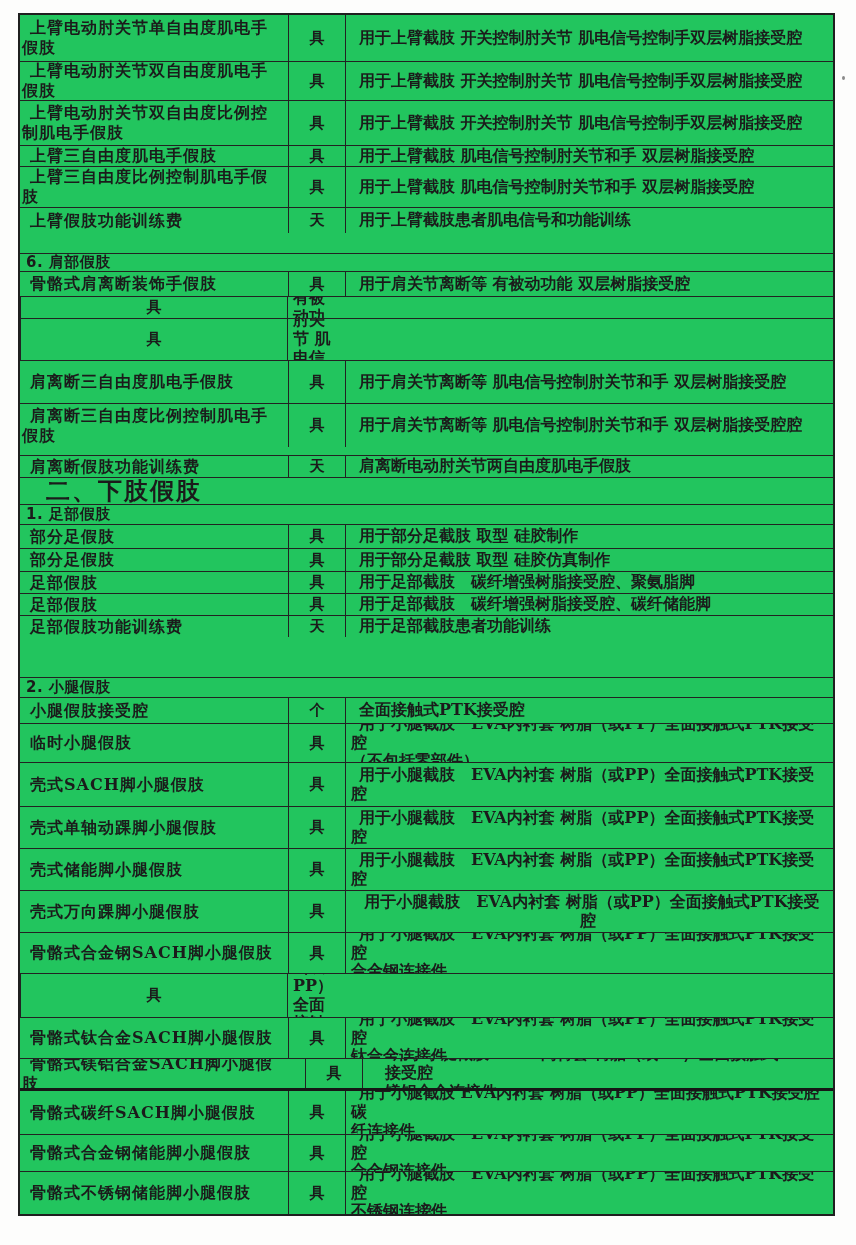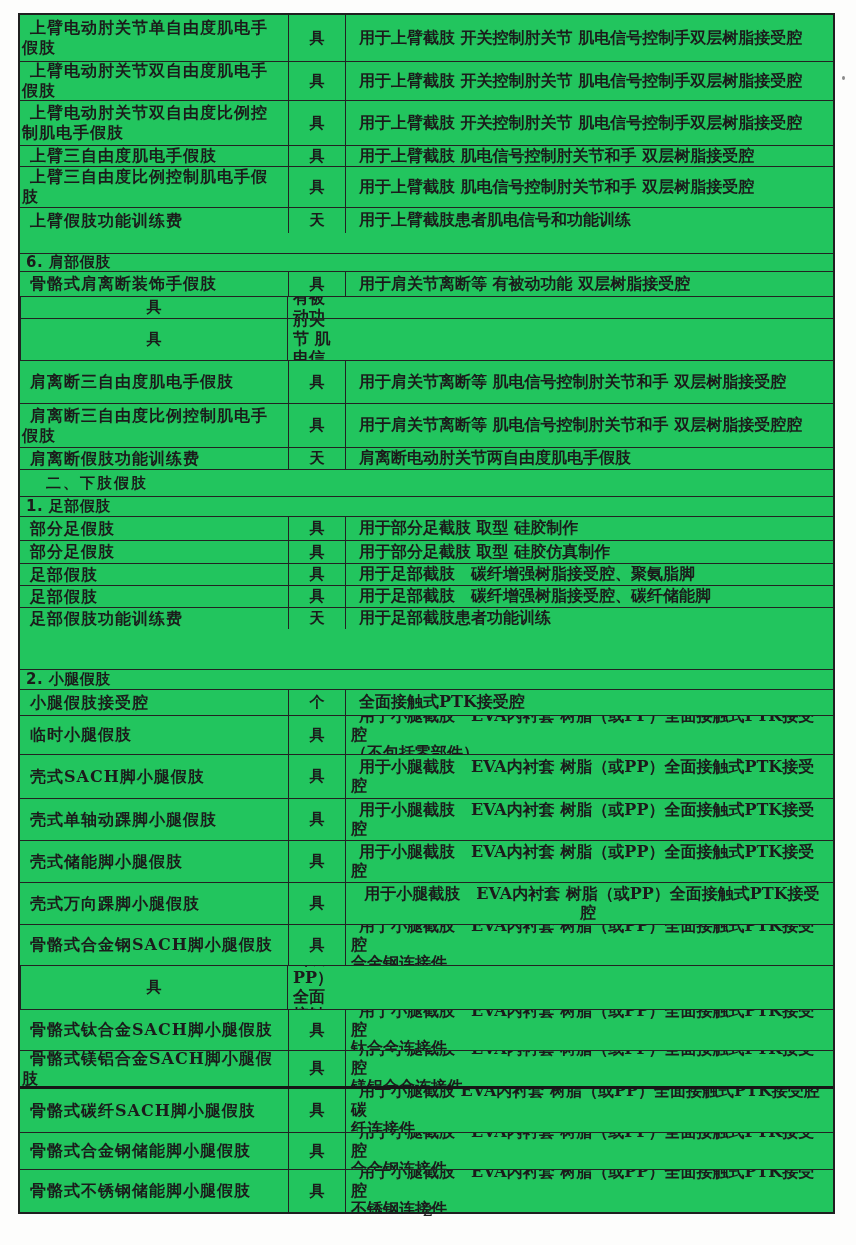--- a/index.html
+++ b/index.html
@@ -74,21 +74,21 @@
     font-weight: 700;
     padding: 0 0 0 6px;
     display: flex;
     align-items: center;
     height: 100%;
     box-sizing: border-box;
     letter-spacing: 0.5px;
   }
   .title-label {
     font-family: "DejaVu Sans", "Liberation Sans", sans-serif;
-    font-size: 15px;
+    font-size: 24px;
     font-weight: 700;
     padding: 0 0 0 26px;
     letter-spacing: 2px;
     display: flex;
     align-items: center;
     height: 100%;
     box-sizing: border-box;
   }
   #page-num {
     position: absolute;
@@ -205,21 +205,21 @@
       </div>
       <div class="row" style="height: 44px;">
         <div class="cell c-name">
           <div>肩离断三自由度比例控制肌电手假肢</div>
         </div>
         <div class="cell c-unit">具</div>
         <div class="cell c-desc">
           <div>用于肩关节离断等 肌电信号控制肘关节和手 双层树脂接受腔腔</div>
         </div>
       </div>
-      <div class="row" style="height: 22px;">
+      <div class="row" style="height: 22px; margin-top: 8px;">
         <div class="cell c-name">
           <div>肩离断假肢功能训练费</div>
         </div>
         <div class="cell c-unit">天</div>
         <div class="cell c-desc">
           <div>肩离断电动肘关节两自由度肌电手假肢</div>
         </div>
       </div>
       <div class="row full" style="height: 27px;">
         <div class="title-label">二、下肢假肢</div>
@@ -350,21 +350,21 @@
       <div class="row" style="height: 41px;">
         <div class="cell c-name">
           <div>骨骼式钛合金SACH脚小腿假肢</div>
         </div>
         <div class="cell c-unit">具</div>
         <div class="cell c-desc">
           <div>用于小腿截肢　EVA内衬套 树脂（或PP）全面接触式PTK接受腔
 钛合金连接件</div>
         </div>
       </div>
-      <div class="row" style="height: 36px;">
+      <div class="row" style="height: 30px; gap: 17px;">
         <div class="cell c-name">
           <div>骨骼式镁铝合金SACH脚小腿假肢</div>
         </div>
         <div class="cell c-unit">具</div>
         <div class="cell c-desc">
           <div>用于小腿截肢　EVA内衬套 树脂（或PP）全面接触式PTK接受腔
 镁铝合金连接件</div>
         </div>
       </div>
       <div class="row thick" style="height: 46px;">

